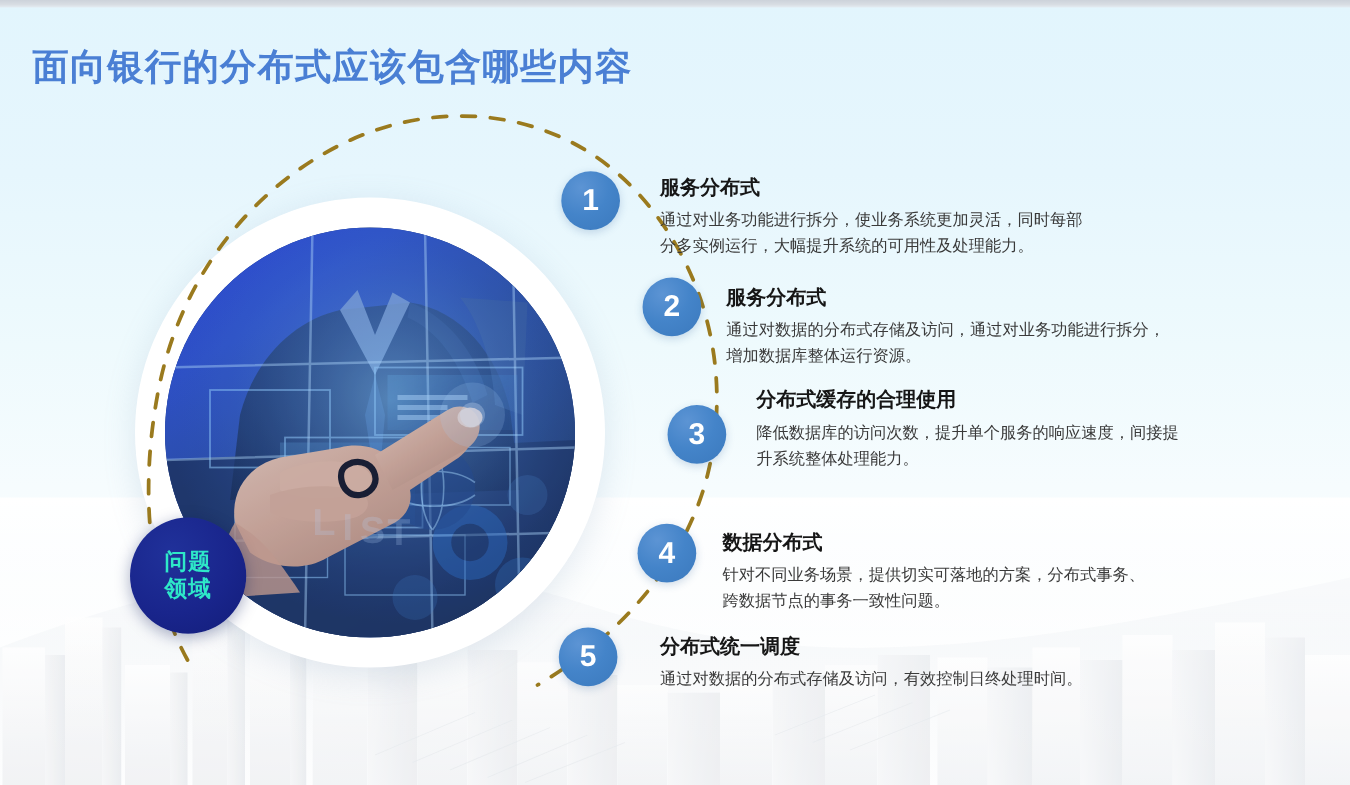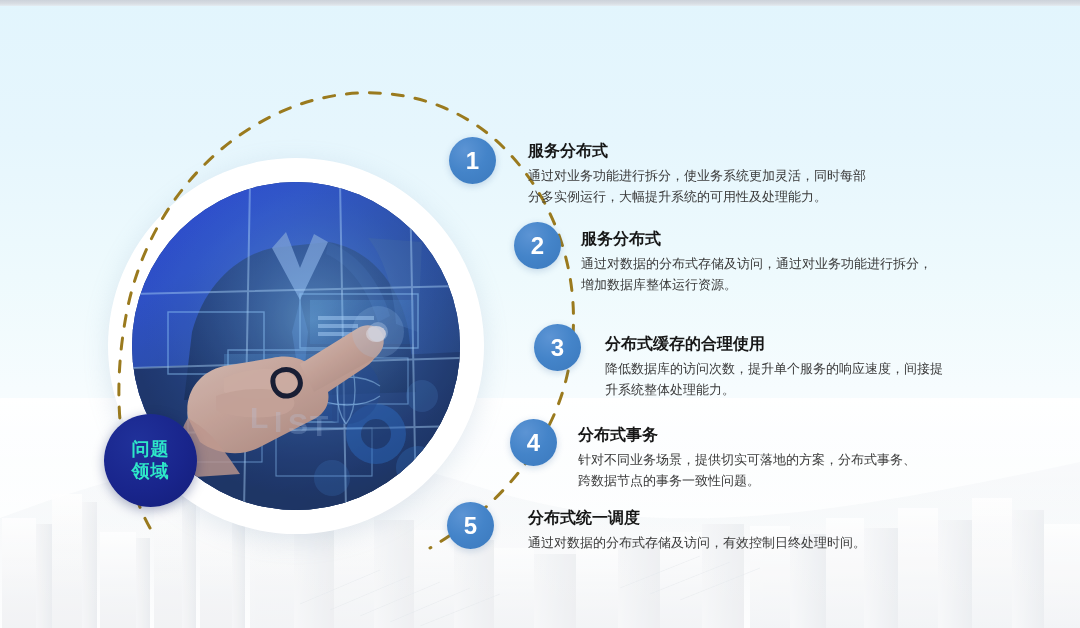--- a/index.html
+++ b/index.html
@@ -203,20 +203,21 @@
 
     <g stroke="#e2e6ea" stroke-width="1" opacity=".5">
       <path d="M300,206 L380,172 M330,212 L410,178 M360,218 L440,184 M390,224 L470,190
                M420,228 L500,196 M620,190 L700,158 M650,196 L730,164 M680,202 L760,170"></path>
     </g>
   </svg>
   <div class="floor-fade"></div>
 
   <div class="top-strip"></div>
 
+  <div class="title">面向银行的分布式应该包含哪些内容</div>
 
   <div class="photo-wrap">
     <div class="ring"></div>
     <div class="photo">
       <svg viewBox="0 0 328 328">
         <defs>
           <linearGradient id="bgBlue" x1="0" y1="0" x2="0.7" y2="1">
             <stop offset="0%" stop-color="#2d46d8"></stop>
             <stop offset="26%" stop-color="#2f50c4"></stop>
             <stop offset="55%" stop-color="#2a4a92"></stop>
@@ -365,28 +366,28 @@
     <p>通过对业务功能进行拆分，使业务系统更加灵活，同时每部
 分多实例运行，大幅提升系统的可用性及处理能力。</p>
   </div>
 
   <div class="item" style="left:581px; top:229px;">
     <h3>服务分布式</h3>
     <p>通过对数据的分布式存储及访问，通过对业务功能进行拆分，
 增加数据库整体运行资源。</p>
   </div>
 
-  <div class="item" style="left:605px; top:334px;">
+  <div class="item" style="left:605px; top:311px;">
     <h3>分布式缓存的合理使用</h3>
     <p>降低数据库的访问次数，提升单个服务的响应速度，间接提
 升系统整体处理能力。</p>
   </div>
 
   <div class="item" style="left:578px; top:425px;">
-    <h3>分布式事务</h3>
+    <h3>数据分布式</h3>
     <p>针对不同业务场景，提供切实可落地的方案，分布式事务、
 跨数据节点的事务一致性问题。</p>
   </div>
 
   <div class="item" style="left:528px; top:508px;">
     <h3>分布式统一调度</h3>
     <p>通过对数据的分布式存储及访问，有效控制日终处理时间。</p>
   </div>
 
 </div>

